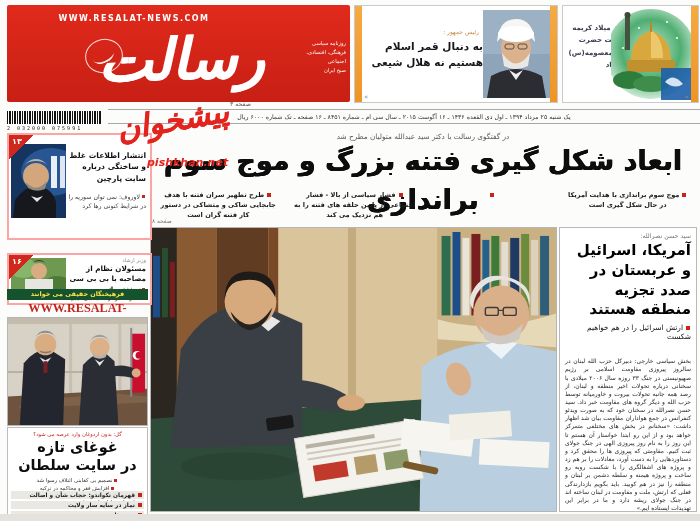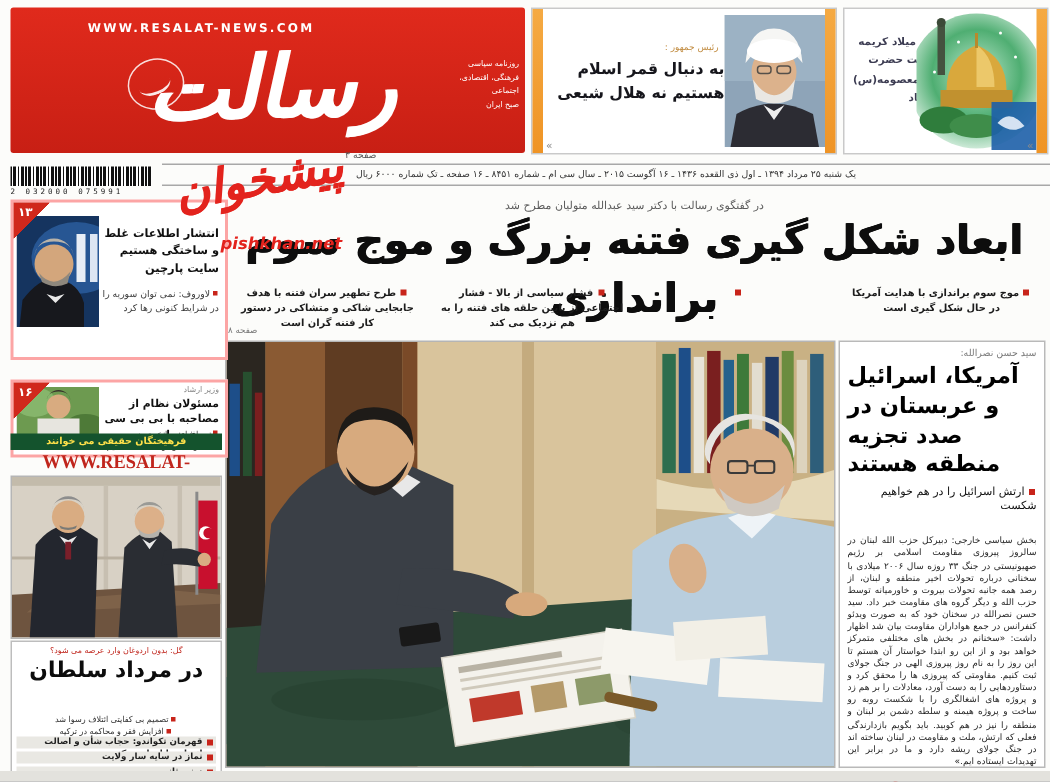--- a/index.html
+++ b/index.html
@@ -56,21 +56,21 @@
   .lb{flex:1;padding:0 5px;font-size:6.6px;font-weight:bold;color:#1c1c1c;text-align:center;line-height:1.55;}
   .lead-pageref{left:152px;top:218px;font-size:5.8px;color:#777;}
 
   
   .mainphoto{left:150px;top:227px;width:407px;height:285px;border:1px solid #b5b5b5;box-sizing:border-box;}
 
   
   .rcol{left:559px;top:227px;width:138px;height:285px;border:1px solid #b9b9b9;background:#fff;
         padding:4px 5px;box-sizing:border-box;direction:rtl;}
   .rcol-kicker{font-size:6.3px;color:#777;text-align:right;margin-bottom:2px;}
-  .rcol-head{font-size:15px;line-height:1.32;font-weight:900;color:#000;text-align:left;margin:1px 0 3px;}
+  .rcol-head{font-size:15px;line-height:1.32;font-weight:900;color:#000;text-align:right;margin:1px 0 3px;}
   .rcol-sub{font-size:7.4px;font-weight:normal;color:#111;text-align:right;margin-bottom:16px;}
   .rcol-body{font-size:6px;line-height:1.36;color:#1f1f1f;text-align:justify;}
   .rcol-cont{font-size:6.3px;font-weight:bold;color:#c8241a;text-align:left;margin-top:3px;}
 
   
   .litem{background:#fff;border:2px solid #fca5a5;}
   .item1{left:7px;top:133px;width:141px;height:103px;}
   .item2{left:7px;top:239px;width:141px;height:48px;margin-top:14px;}
   .corner{position:absolute;left:0;top:0;width:24px;height:24px;z-index:5;
           background:linear-gradient(to bottom right,#d0281c 50%,rgba(0,0,0,0) 50.5%);}
@@ -258,21 +258,21 @@
       <rect width="55" height="74" fill="#15345f"></rect>
       <ellipse cx="40" cy="28" rx="30" ry="24" fill="#2a5d9c" opacity=".85"></ellipse>
       <rect x="40" y="12" width="6" height="32" fill="#e8eef6"></rect>
       <rect x="49" y="12" width="5" height="32" fill="#dde6f2"></rect>
       <path d="M4,56 Q16,40 27,42 Q41,44 45,58 L45,74 L2,74 Z" fill="#17181d"></path>
       <path d="M20,52 L26,58 L32,52 L26,54 Z" fill="#e8e8e8"></path>
       <circle cx="25" cy="32" r="13" fill="#d3a67c"></circle>
       <path d="M12,28 a13,13 0 0 1 26,0 q0,-11 -13,-11 q-13,0 -13,11 z" fill="#b9b3a9"></path>
       <path d="M15,38 Q25,50 36,37 L34,45 Q25,49 17,44 Z" fill="#8f887d"></path>
     </svg>
-    <div class="abs i1-title rtl">انتشار اطلاعات غلط و ساختگی هستیم سایت پارچین</div>
+    <div class="abs i1-title rtl">انتشار اطلاعات غلط و ساختگی درباره سایت پارچین</div>
     <div class="abs i1-sub rtl"><span class="sq2"></span><span>لاوروف: نمی توان سوریه را در شرایط کنونی رها کرد</span></div>
   </div>
 
   <div class="abs litem item2">
     <div class="corner">
         <span>۱۶</span>
       </div>
     <svg class="abs i2-photo" viewBox="0 0 55 42" preserveAspectRatio="none">
       <rect width="55" height="42" fill="#6d9a50"></rect>
       <ellipse cx="12" cy="10" rx="14" ry="10" fill="#86b56b"></ellipse>
@@ -316,21 +316,22 @@
     <circle cx="130" cy="56" r="4.5" fill="#d9ac82"></circle>
     <path d="M88,42 L93,49 L98,42 L93,45 Z" fill="#eaeaea"></path>
     <circle cx="93" cy="30" r="10" fill="#dcb089"></circle>
     <path d="M83,27 a10,10 0 0 1 20,0 q0,-8 -10,-8 q-10,0 -10,8 z" fill="#9a9a96"></path>
     <path d="M85,35 Q93,43 101,34 L99,40 Q93,43 87,40 Z" fill="#b5b2ac"></path>
   </svg>
 
   <div class="abs tbox2">
     <div class="abs t-kicker rtl">گل: بدون اردوغان وارد عرصه می شود؟</div>
     <div class="abs t-head rtl">
-      <div>در مرداد سلطان</div>
+      <div>غوغای تازه</div>
+      <div>در سایت سلطان</div>
     </div>
     <div class="abs t-bullets rtl">
       <div><span class="sq2"></span><span>تصمیم بی کفایتی ائتلاف رسوا شد</span></div>
       <div><span class="sq2"></span><span>افزایش فقر و محاکمه در ترکیه</span></div>
     </div>
     <div class="bar bar1 rtl"><span class="bsq"></span><span>قهرمان تکواندو: حجاب شأن و اصالت انسان را احیا می کند</span></div>
     <div class="bar bar2 rtl"><span class="bsq"></span><span>نماز در سایه سار ولایت</span></div>
     <div class="bar bar3 rtl"><span class="bsq"></span><span>زینب ثانی</span></div>
   </div>
 

